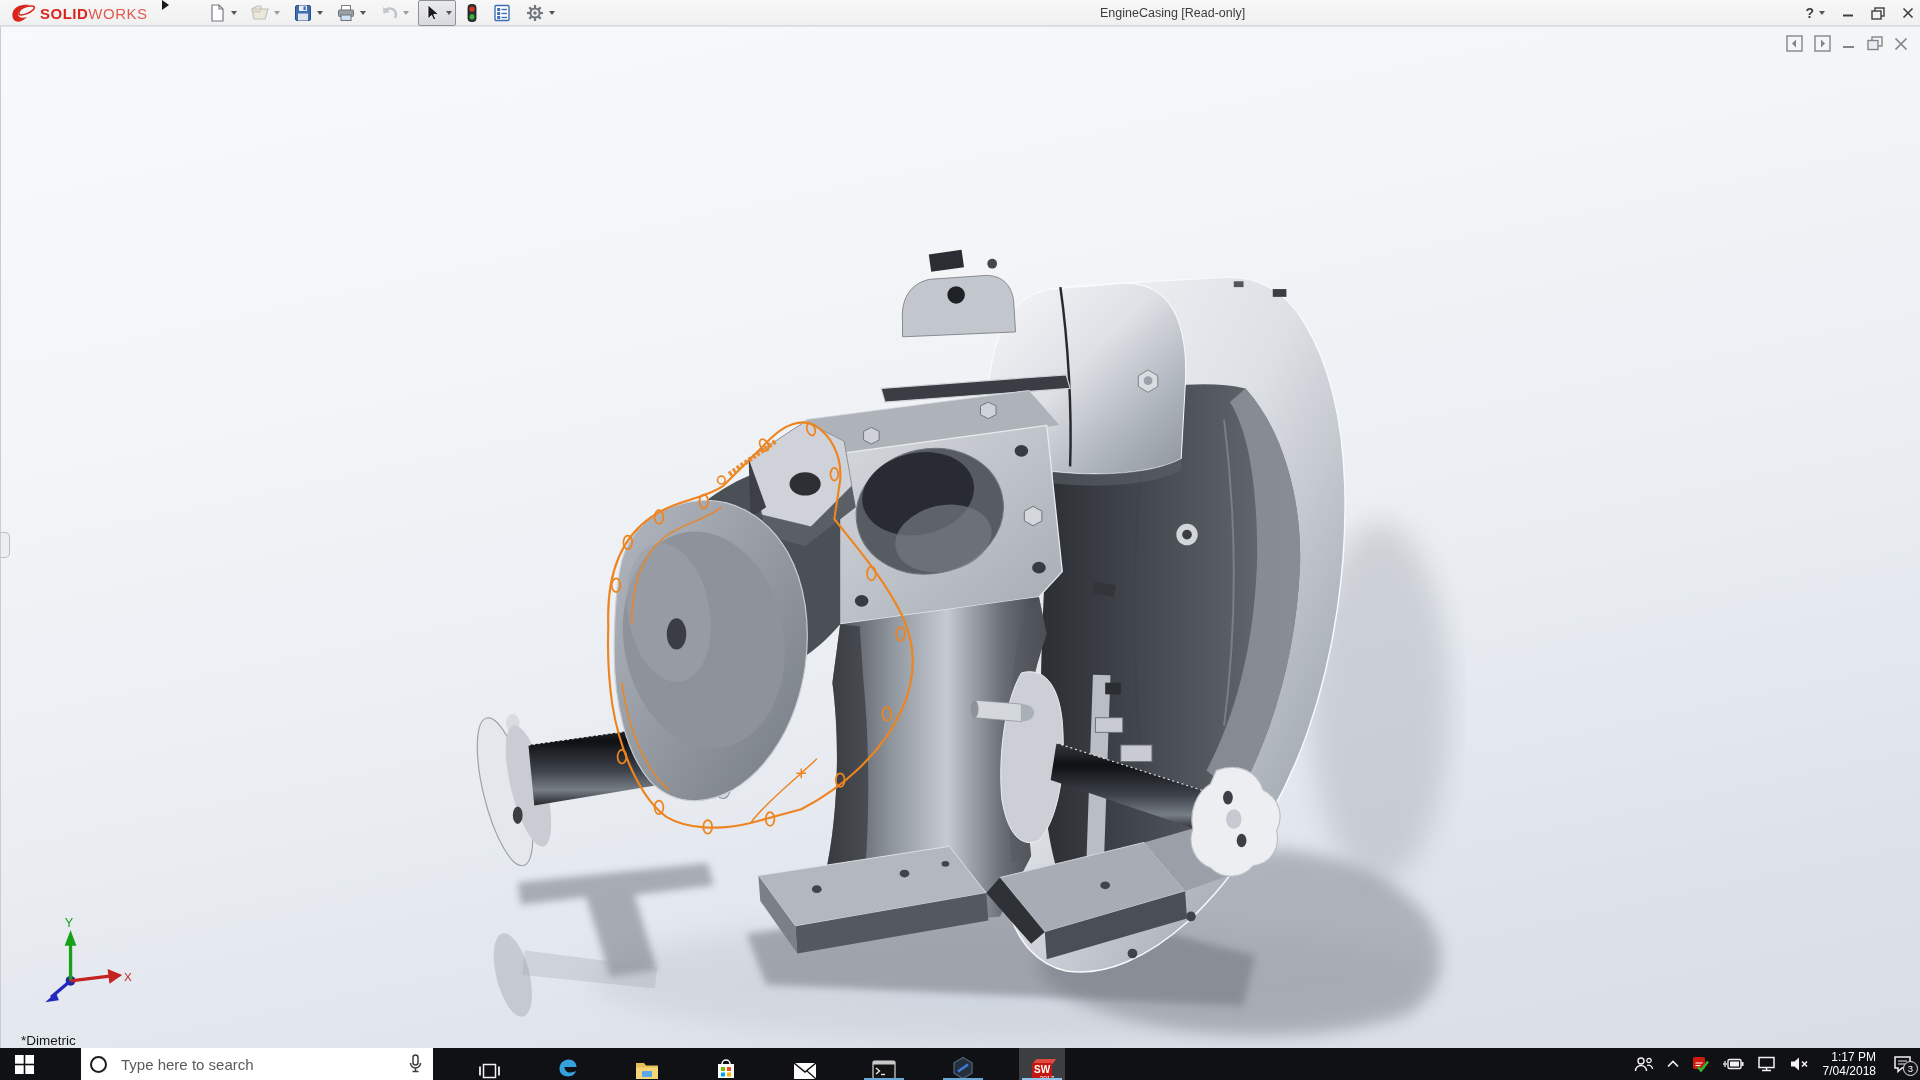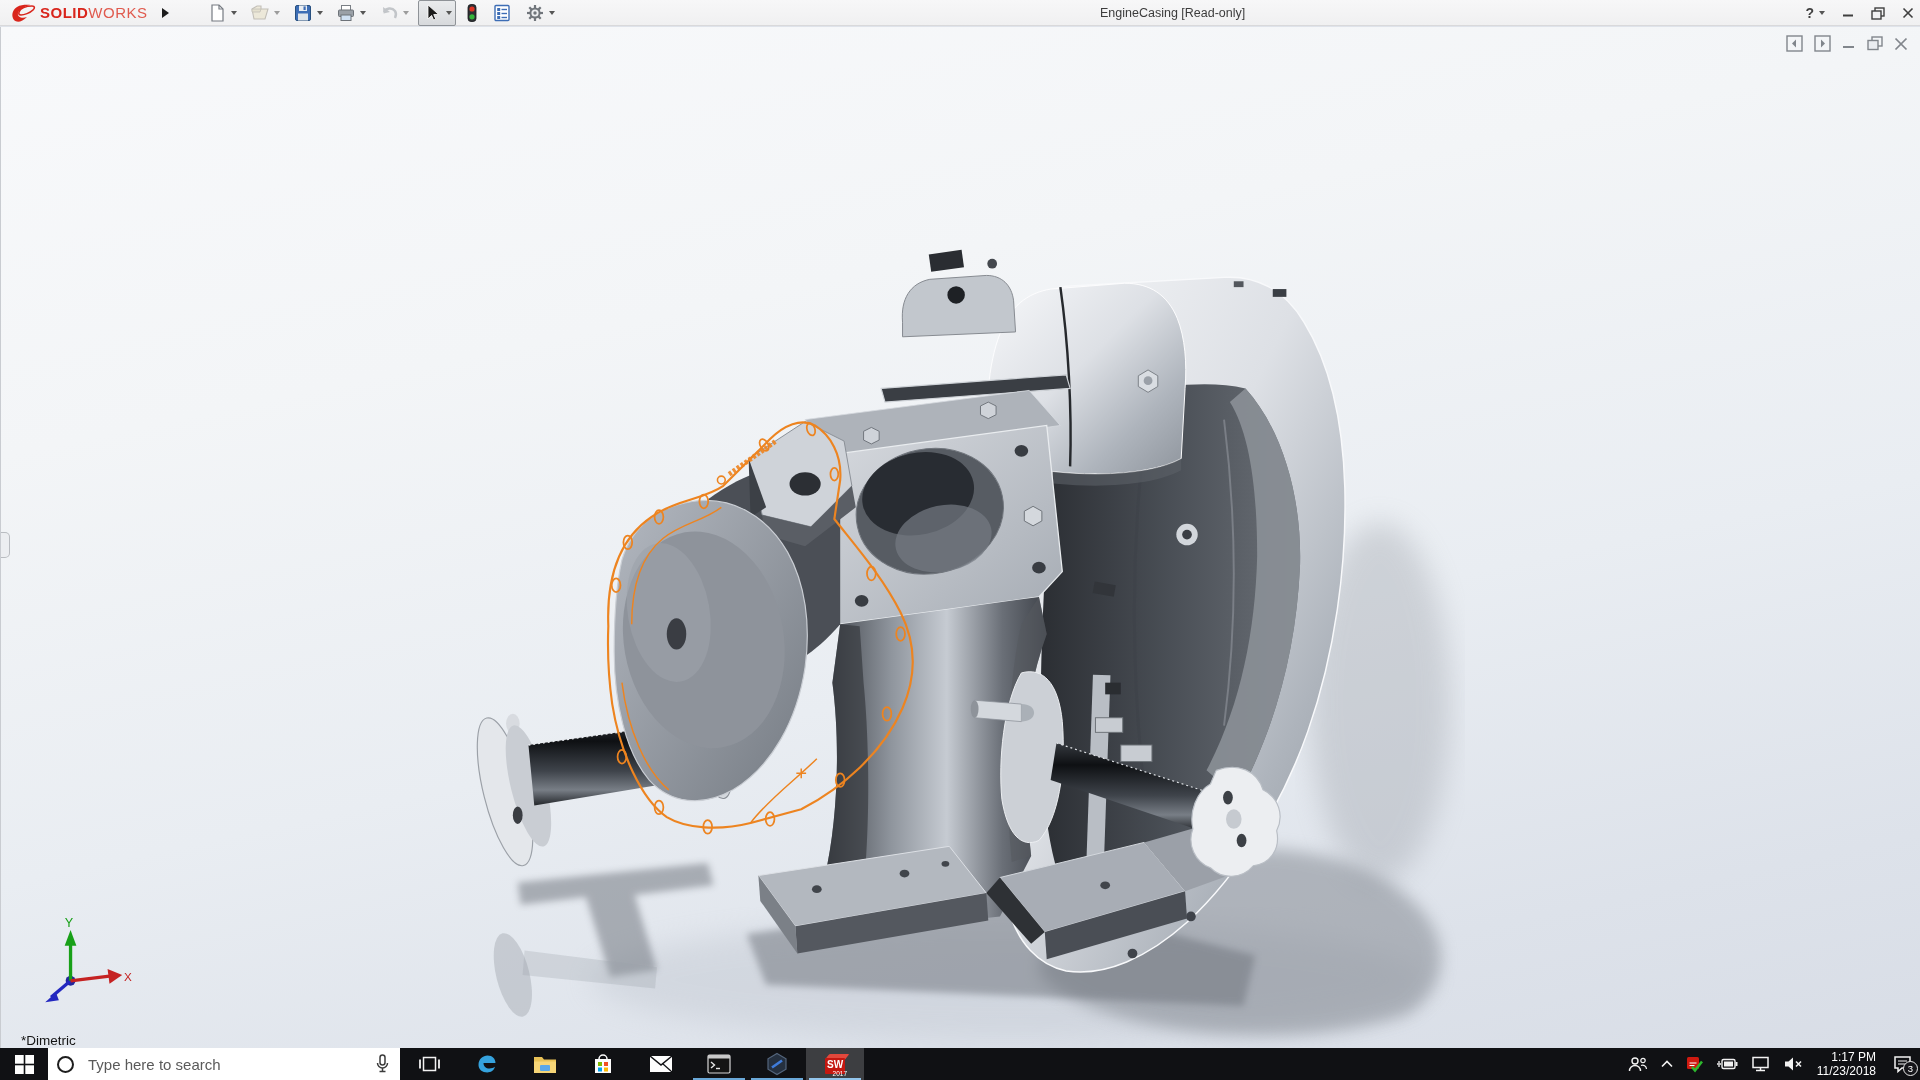--- a/index.html
+++ b/index.html
@@ -8,21 +8,21 @@
     width:1920px; height:1080px; overflow:hidden; position:relative;
     font-family:"Liberation Sans","DejaVu Sans",sans-serif;
     background:#dfe3ea;
   }
 
   
   .titlebar {
     position:absolute; top:0; left:0; right:0; height:26px;
     background:linear-gradient(#f7f7f8,#f0f0f1);
     border-bottom:1px solid #d9d9db;
-    display:flex; align-items:center; z-index:40;
+    display:flex; z-index:40;
   }
   .brand { display:flex; align-items:center; margin-left:10px; height:26px; }
   .brand-text { font-size:15px; letter-spacing:.5px; margin-left:4px; }
   .brand-solid { color:#d9251c; font-weight:bold; }
   .brand-works { color:#e05a4e; font-weight:normal; }
   .flyout { margin-left:14px; width:0; height:0; border-left:7px solid #1c1c1c; border-top:5px solid transparent; border-bottom:5px solid transparent; cursor:pointer;}
   .tb-row { display:flex; align-items:center; margin-left:34px; gap:5px; }
   .tb-btn { display:flex; align-items:center; gap:2px; padding:2px 3px; border:1px solid transparent; border-radius:2px; cursor:pointer; }
   .tb-btn.pressed { border:1px solid #8e9297; background:linear-gradient(#e9ebed,#d7d9dc); }
   .tb-btn.disabled { opacity:.55; }
@@ -43,28 +43,28 @@
   }
   .model-svg { position:absolute; left:0; top:0; width:1920px; height:1021px; }
   .doc-controls { position:absolute; top:8px; right:12px; display:flex; align-items:center; gap:11px; z-index:5; }
   .doc-controls span { display:flex; cursor:pointer; }
   .view-label { position:absolute; left:20px; bottom:0px; font-size:13.5px; color:#151515; z-index:5; }
   .panel-handle { position:absolute; left:0; top:505px; width:9px; height:26px; background:#eceef1; border:1px solid #b9bcc1; border-left:none; border-radius:0 5px 5px 0; z-index:5; cursor:pointer; }
 
   
   .taskbar {
     position:absolute; bottom:0; left:0; right:0; height:32px;
-    background:#101114; display:flex; align-items:stretch; z-index:50;
+    background:#101114; display:flex; align-items:stretch; z-index:50;gap:33px;
   }
   .start-btn { width:48px; display:flex; align-items:center; justify-content:center; cursor:pointer; }
   .search-box { width:352px; background:#ffffff; display:flex; align-items:center; padding:0 10px 0 9px; cursor:text; }
   .cortana-ring { width:17px; height:17px; border:2.5px solid #1d1d1d; border-radius:50%; flex:none; }
   .search-input { flex:1; border:none; outline:none; font-size:15px; color:#444; margin-left:12px; background:transparent; font-family:inherit; }
   .search-input::placeholder { color:#5a5a5a; opacity:1; }
-  .task-slot { width:58px; position:relative; display:flex; align-items:center; justify-content:center; cursor:pointer; }
+  .task-slot { width:46px; position:relative; display:flex; align-items:flex-end; justify-content:center; cursor:pointer; }
   .task-slot.active { background:#3d3e41; }
   .run-line { position:absolute; bottom:0; left:3px; right:3px; height:2px; background:#6aa8d8; }
   .task-slot.active .run-line { background:#93c5ec; }
   .sw-cube { position:relative; width:22px; height:22px; }
   .sw-cube .face { position:absolute; left:1px; top:5px; width:20px; height:16px; background:#c41710; border-radius:1px; }
   .sw-cube .top { position:absolute; left:3px; top:1px; width:20px; height:6px; background:#e2483c; transform:skewX(-38deg); border-radius:1px;}
   .sw-cube .sw-txt { position:absolute; left:3px; top:6px; color:#fff; font-size:10px; font-weight:bold; letter-spacing:0; }
   .sw-cube .sw-year { position:absolute; right:-1px; bottom:-2px; color:#fff; font-size:6.5px; }
   .tray { margin-left:auto; display:flex; align-items:center; gap:13px; padding-right:8px; }
   .tray-item { display:flex; align-items:center; justify-content:center; cursor:pointer; position:relative; }
@@ -577,21 +577,21 @@
       </svg>
     </span>
     <span class="tray-item">
       <svg width="20" height="16" viewBox="0 0 20 16">
         <polygon points="1,5.5 4.5,5.5 9,1.5 9,14.5 4.5,10.5 1,10.5" fill="#f2f2f2"></polygon>
         <path d="M12,5.5 L17,10.5 M17,5.5 L12,10.5" stroke="#f2f2f2" stroke-width="1.6"></path>
       </svg>
     </span>
     <span class="clock">
       <span>1:17 PM</span>
-      <span>11/23/2018</span>
+      <span>7/04/2018</span>
     </span>
     <span class="tray-item" style="margin-left:4px;">
       <svg width="19" height="18" viewBox="0 0 19 18">
         <path d="M2,2 h15 v11 h-8 l-4,3.5 v-3.5 h-3 z" fill="none" stroke="#f2f2f2" stroke-width="1.5"></path>
         <path d="M5,6 h9 M5,9 h9" stroke="#f2f2f2" stroke-width="1.2"></path>
       </svg>
       <span class="notif-badge">3</span>
     </span>
   </div>
 </div>

